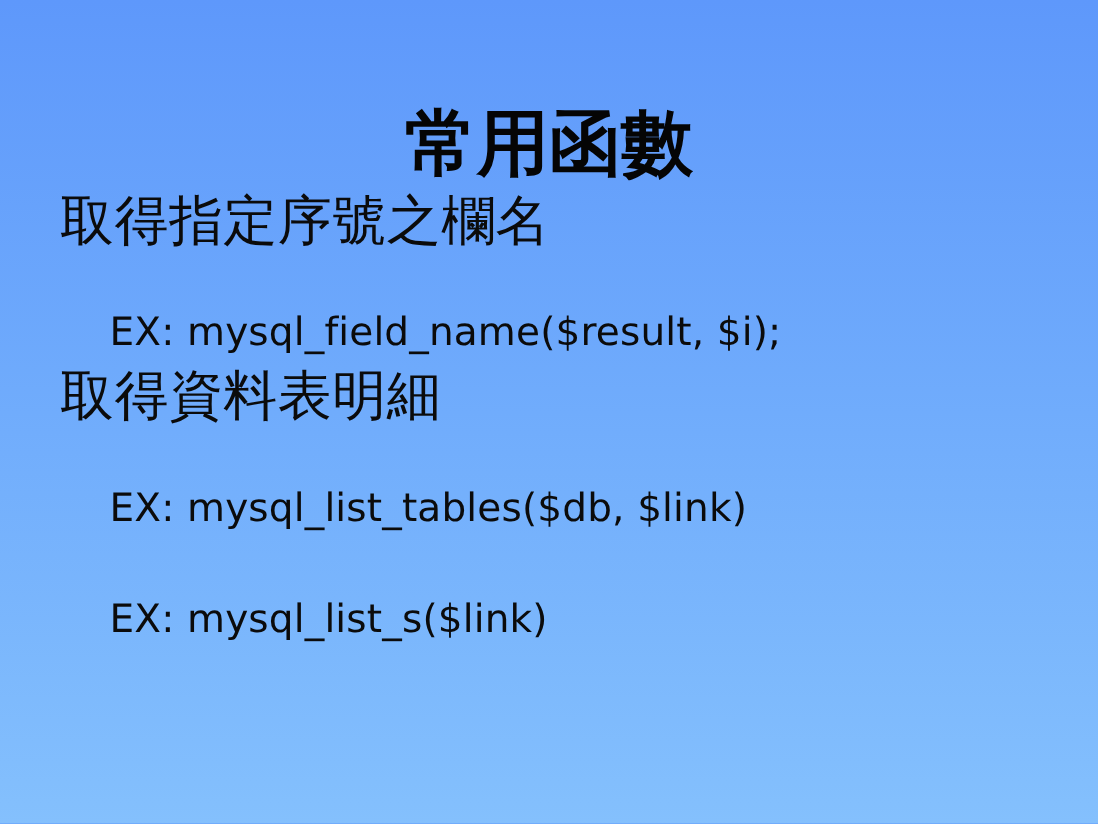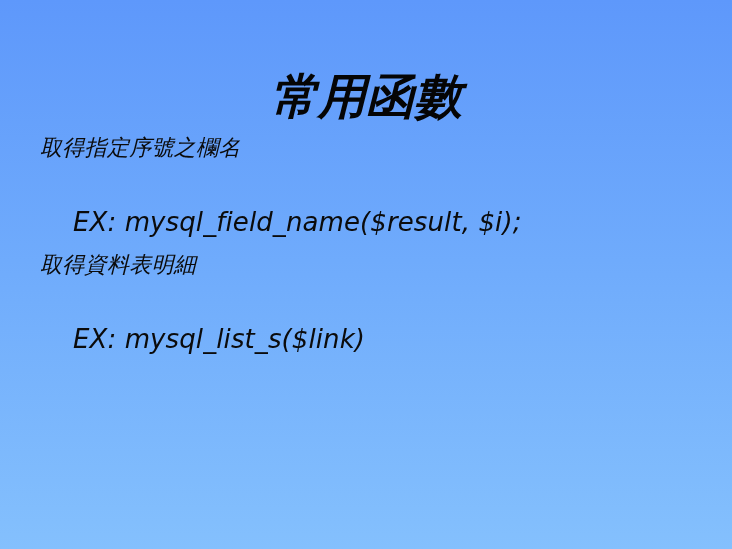--- a/index.html
+++ b/index.html
@@ -16,21 +16,20 @@
     background: #6099FA;
   }
 
   #slide {
     position: relative;
     width: 732px;
     height: 549px;
     box-sizing: border-box;
     background: linear-gradient(to bottom, #5E98FB 0%, #70ACFC 50%, #84C0FD 100%);
     overflow: hidden;
-    font-style: italic;
   }
 
   #slide-title {
     position: absolute;
     left: 0;
     right: 0;
     top: 36px;
     text-align: center;
     font-family: "DejaVu Sans", "Liberation Sans", sans-serif;
     font-size: 48px;
@@ -47,21 +46,21 @@
     top: 126px;
     width: 660px;
   }
 
   .bullet-group {
     margin: 0 0 0 0;
   }
 
   .bullet-heading {
     font-family: "DejaVu Sans", "Liberation Sans", sans-serif;
-    font-size: 22px;
+    font-size: 36px;
     font-weight: normal;
     line-height: 43px;
     color: #0B0B0B;
     white-space: nowrap;
     letter-spacing: 0.3px;
   }
 
   .bullet-example {
     font-family: "DejaVu Sans", "Liberation Sans", sans-serif;
     font-size: 26px;
@@ -86,20 +85,21 @@
     <div class="bullet-group">
       <div class="bullet-heading">取得指定序號之欄名</div>
       <div class="bullet-example">EX: mysql_field_name($result, $i);</div>
     </div>
 
     <div class="bullet-group">
     </div>
 
     <div class="bullet-group">
       <div class="bullet-heading">取得資料表明細</div>
+      <div class="bullet-example">EX: mysql_list_tables($db, $link)</div>
     </div>
 
     <div class="bullet-group">
       <div class="bullet-example">EX: mysql_list_s($link)</div>
     </div>
 
   </div>
 </div>
 
 </body></html>

